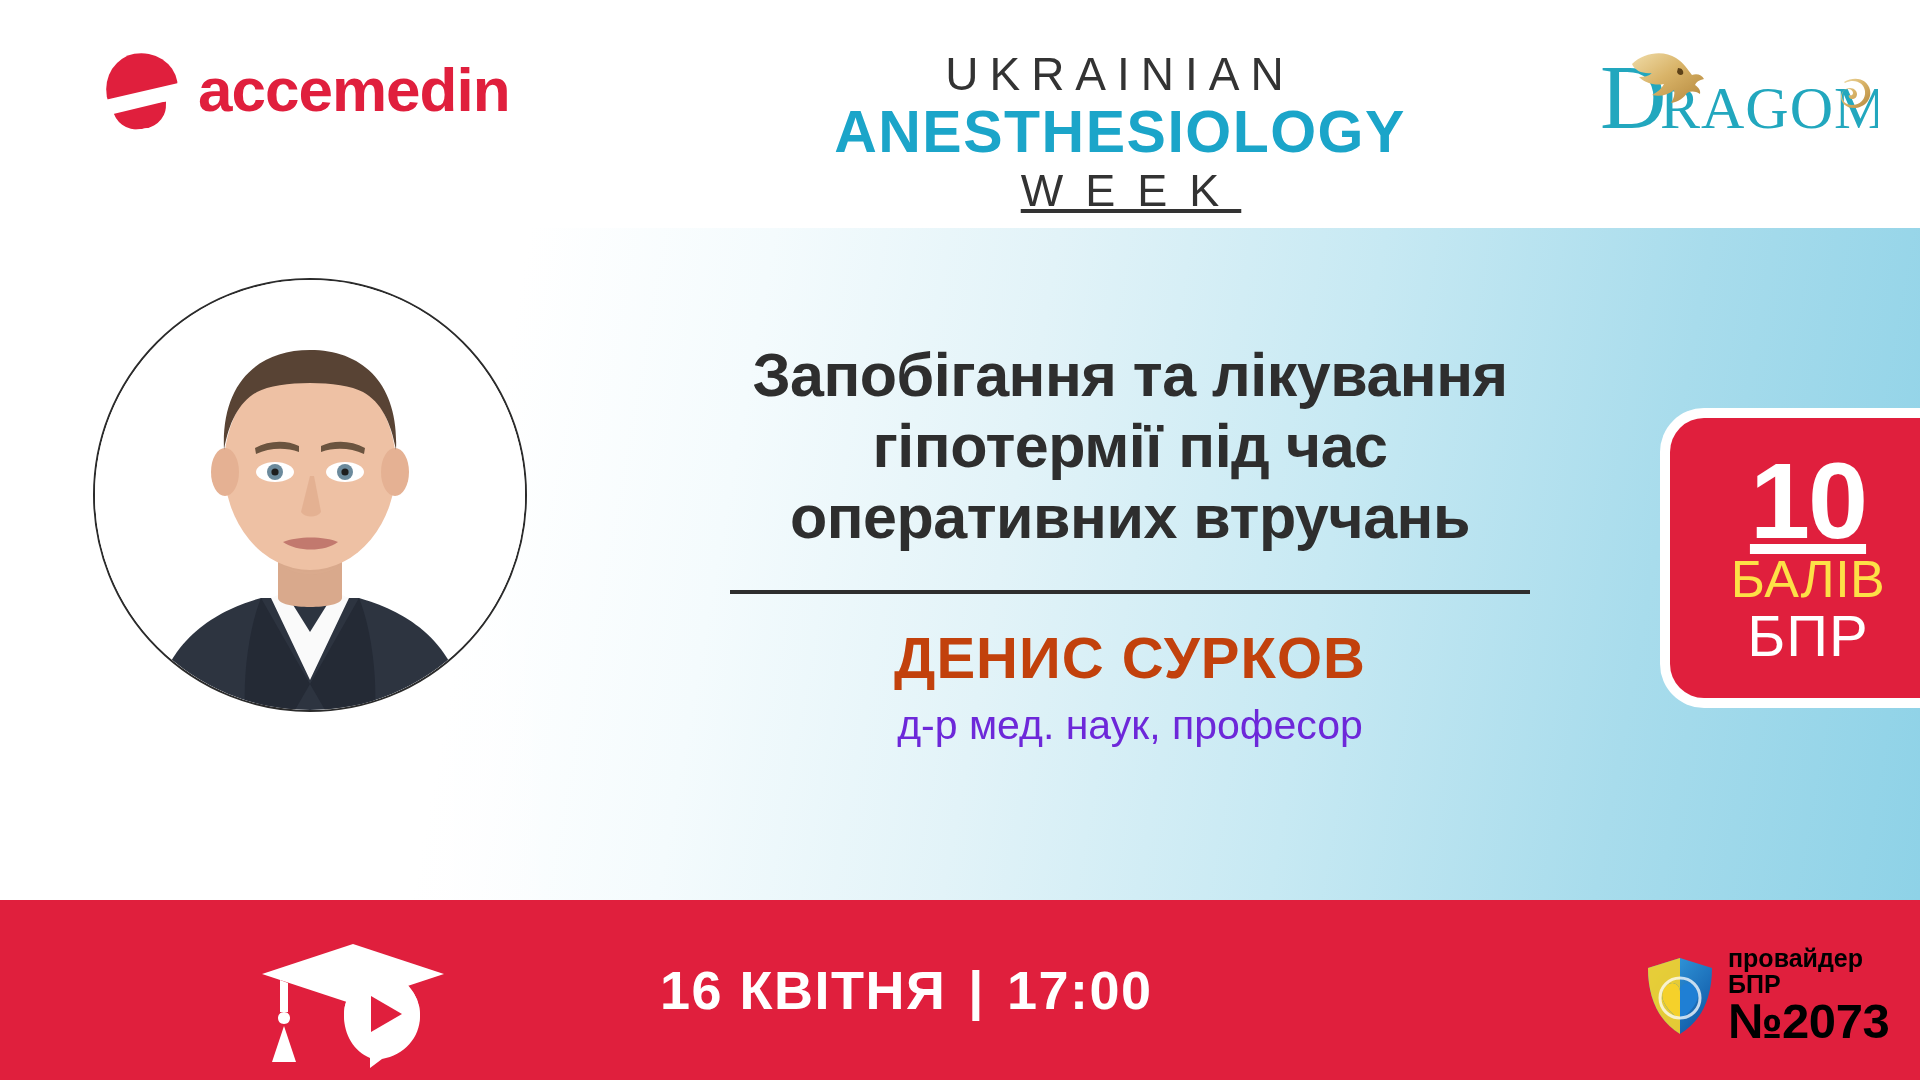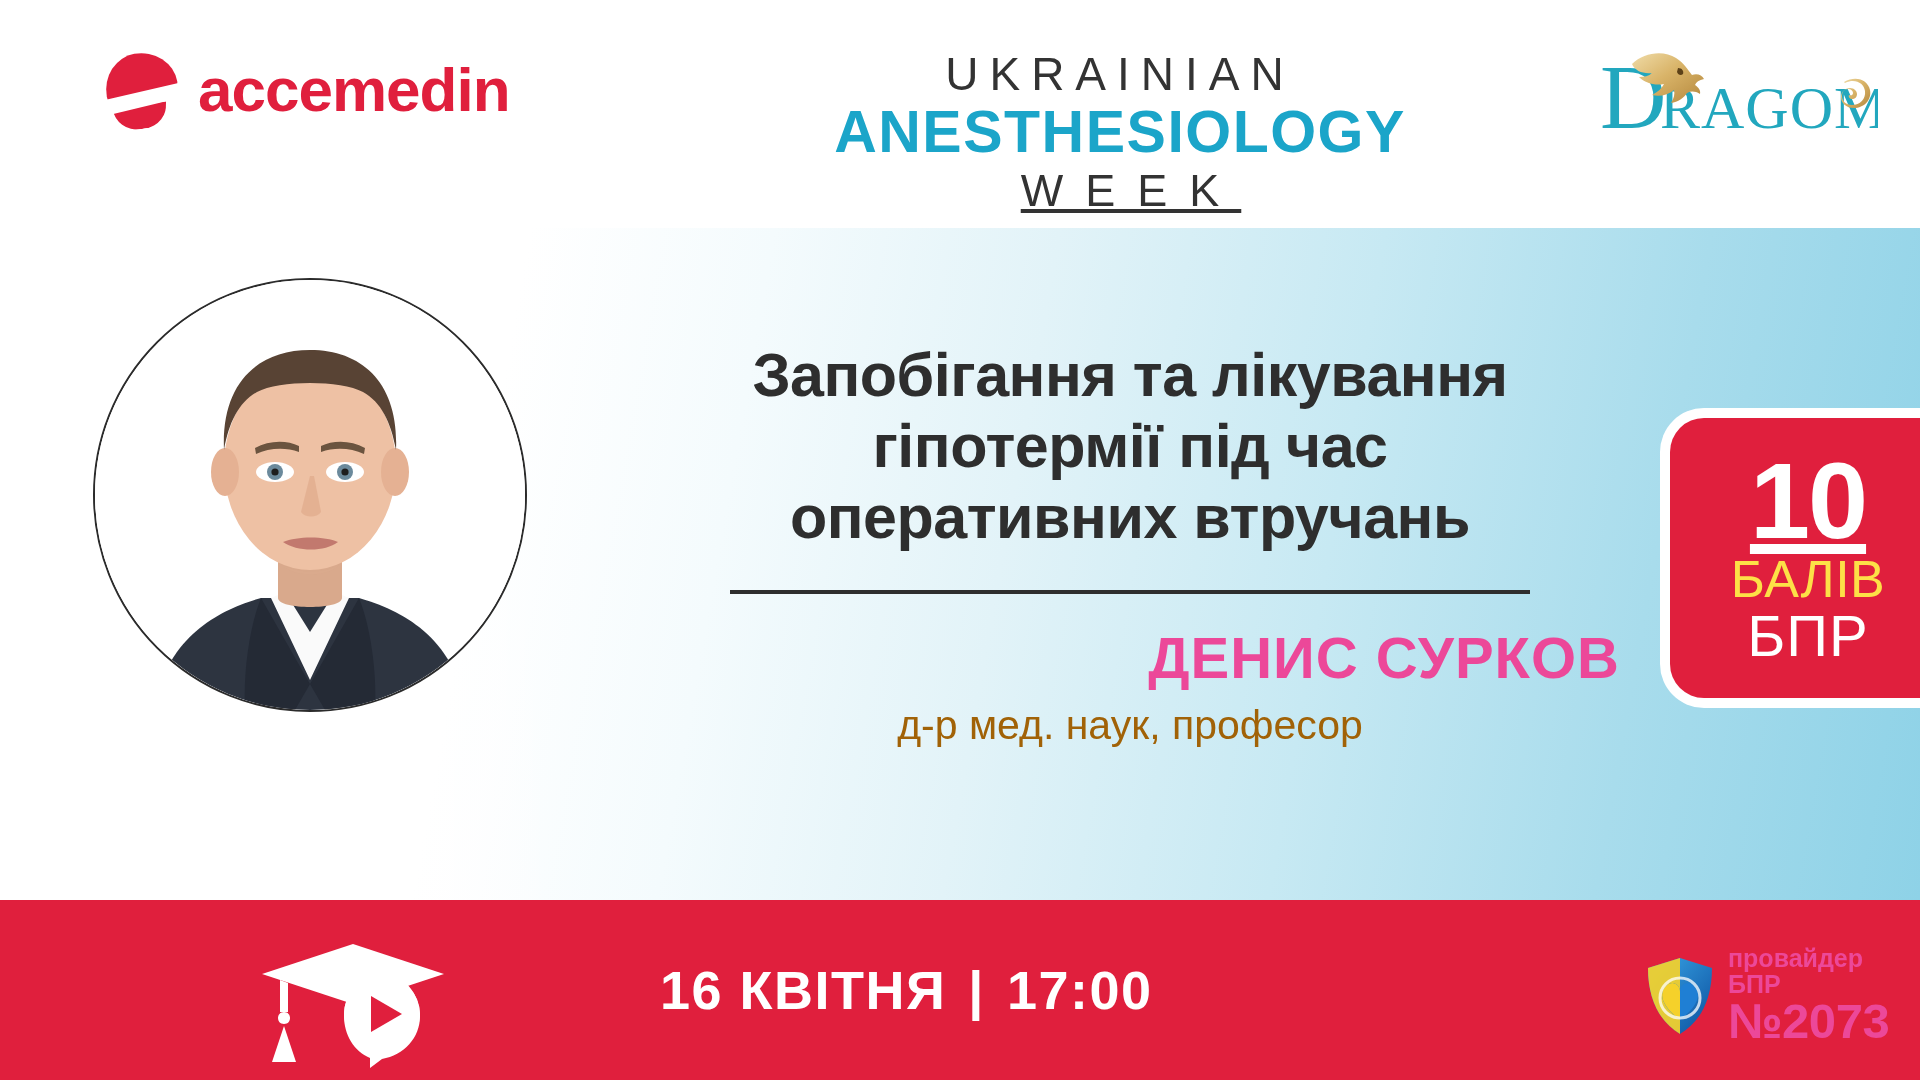--- a/index.html
+++ b/index.html
@@ -171,30 +171,29 @@
   }
   .divider {
     width: 800px;
     height: 4px;
     background: #2e2e2e;
     margin: 38px auto 0 auto;
   }
   .speaker-name {
     font-size: 58px;
     font-weight: bold;
-    color: #ec4899;
+    color: #c2410c;
     letter-spacing: 1px;
     margin-top: 34px;
     line-height: 1.05;
-    text-align: right;
   }
   .speaker-role {
     font-size: 41px;
     font-weight: normal;
-    color: #a16207;
+    color: #6d28d9;
     margin-top: 14px;
     line-height: 1.1;
   }
 
   
   .points-badge {
     position: absolute;
     left: 1660px; top: 408px;
     width: 300px; height: 300px;
     background: #e01f3d;
@@ -268,21 +267,21 @@
     z-index: 9;
     display: flex;
     align-items: center;
   }
   .provider-shield {
     width: 78px; height: 84px;
     flex: 0 0 auto;
   }
   .provider-text {
     margin-left: 10px;
-    color: #ec4899;
+    color: #000000;
   }
   .provider-label {
     font-size: 25px;
     font-weight: bold;
     line-height: 1.05;
     letter-spacing: 0px;
   }
   .provider-number {
     font-size: 49px;
     font-weight: bold;

